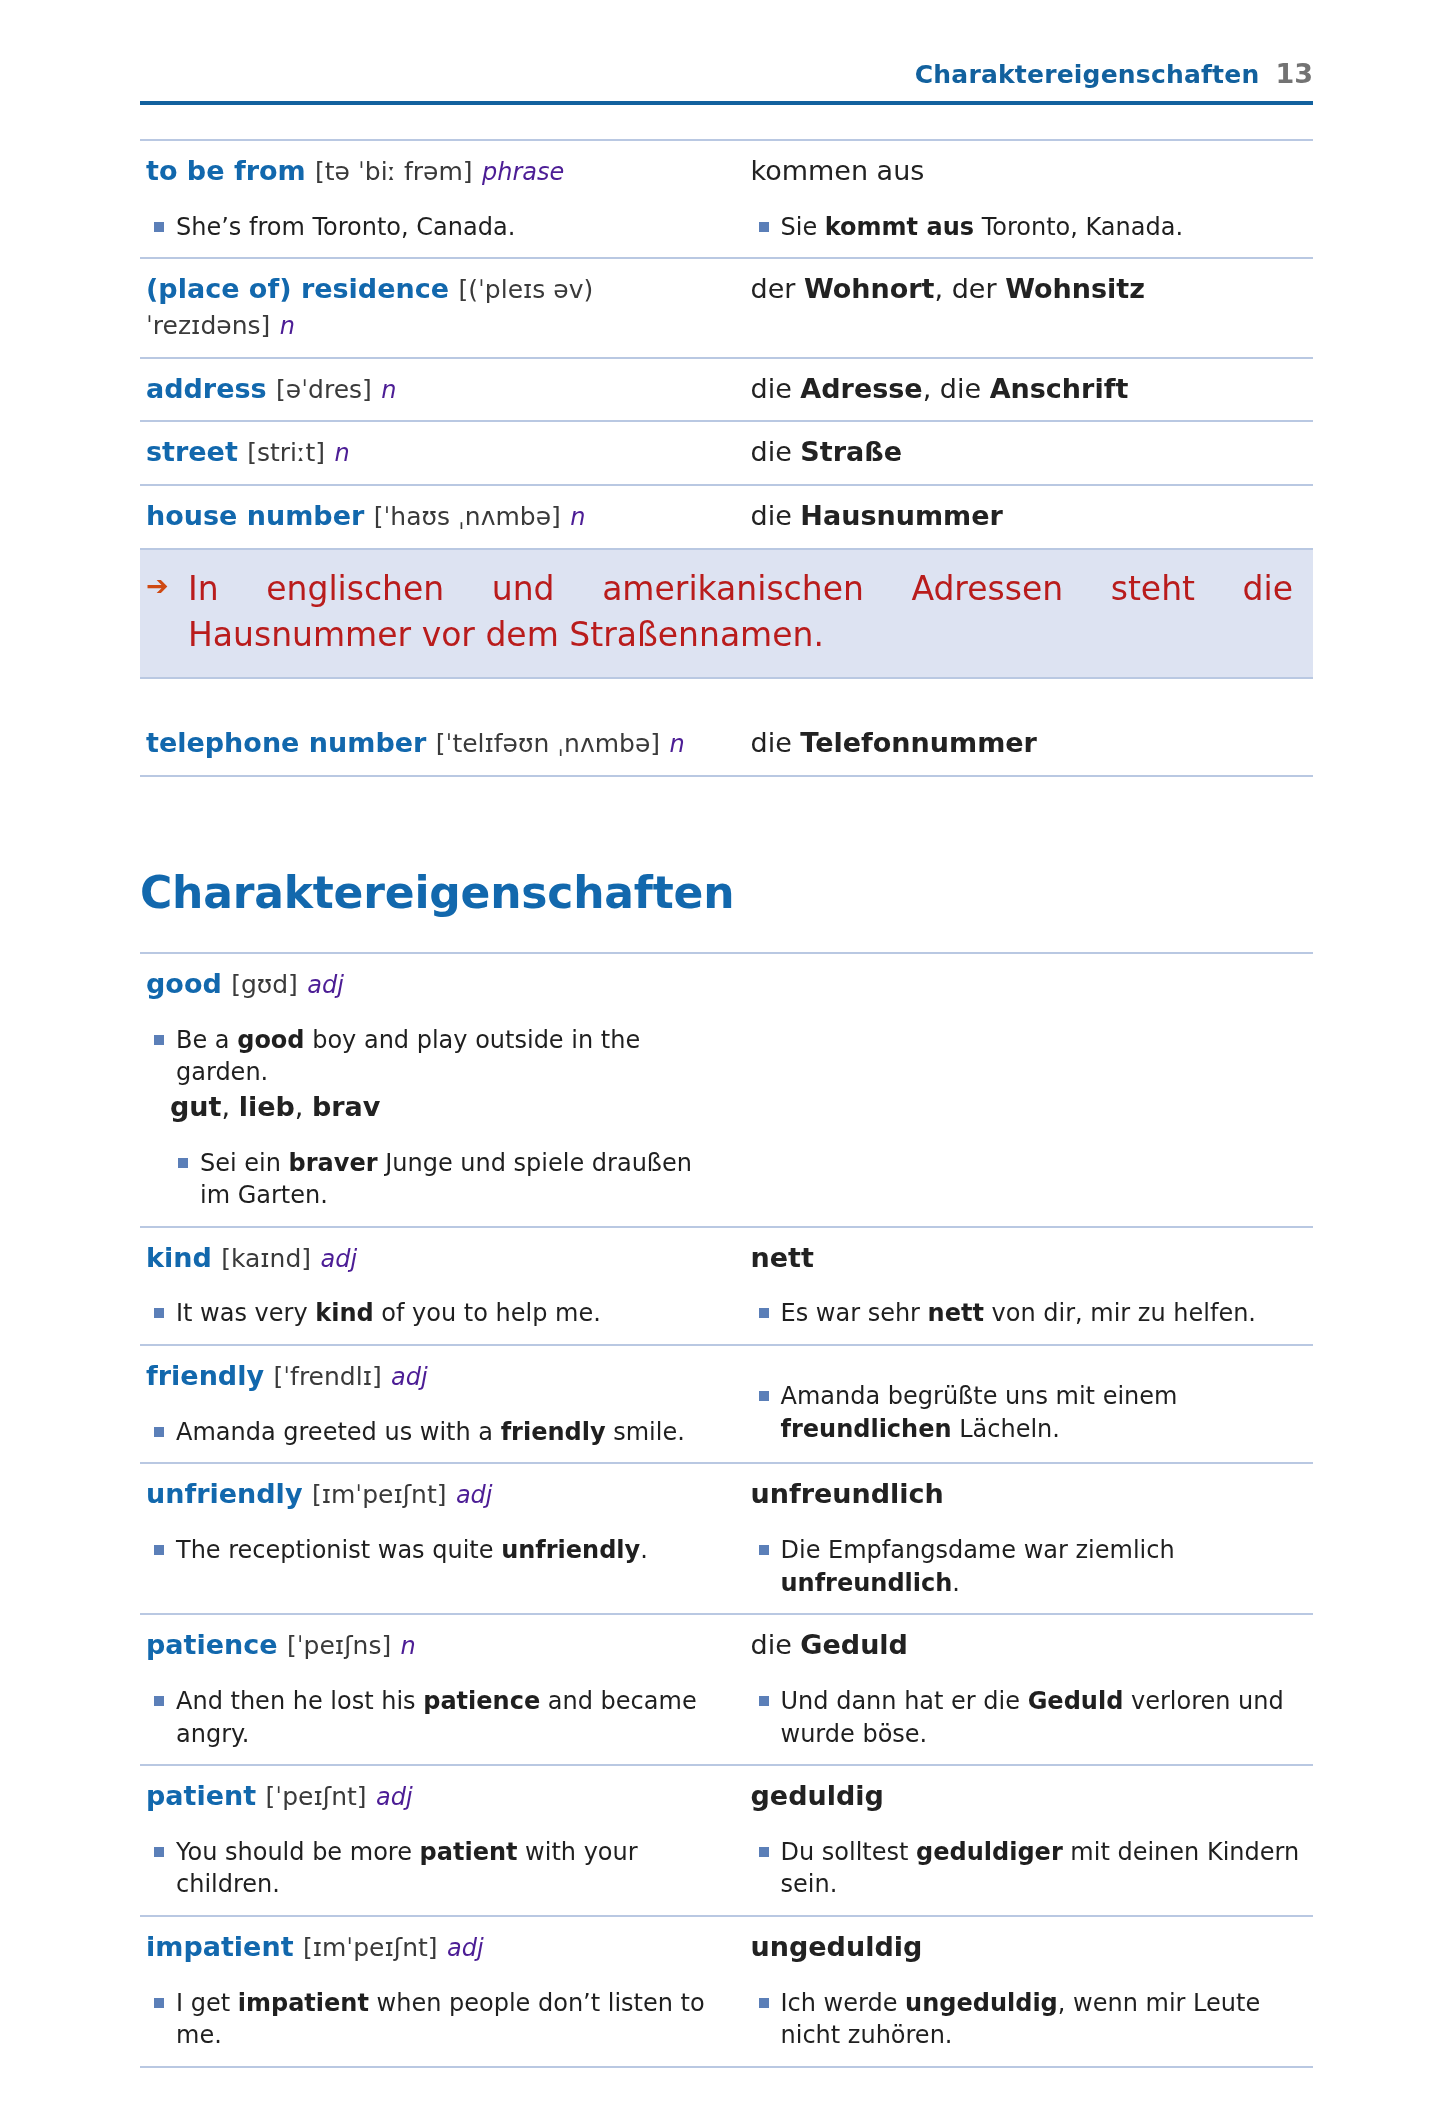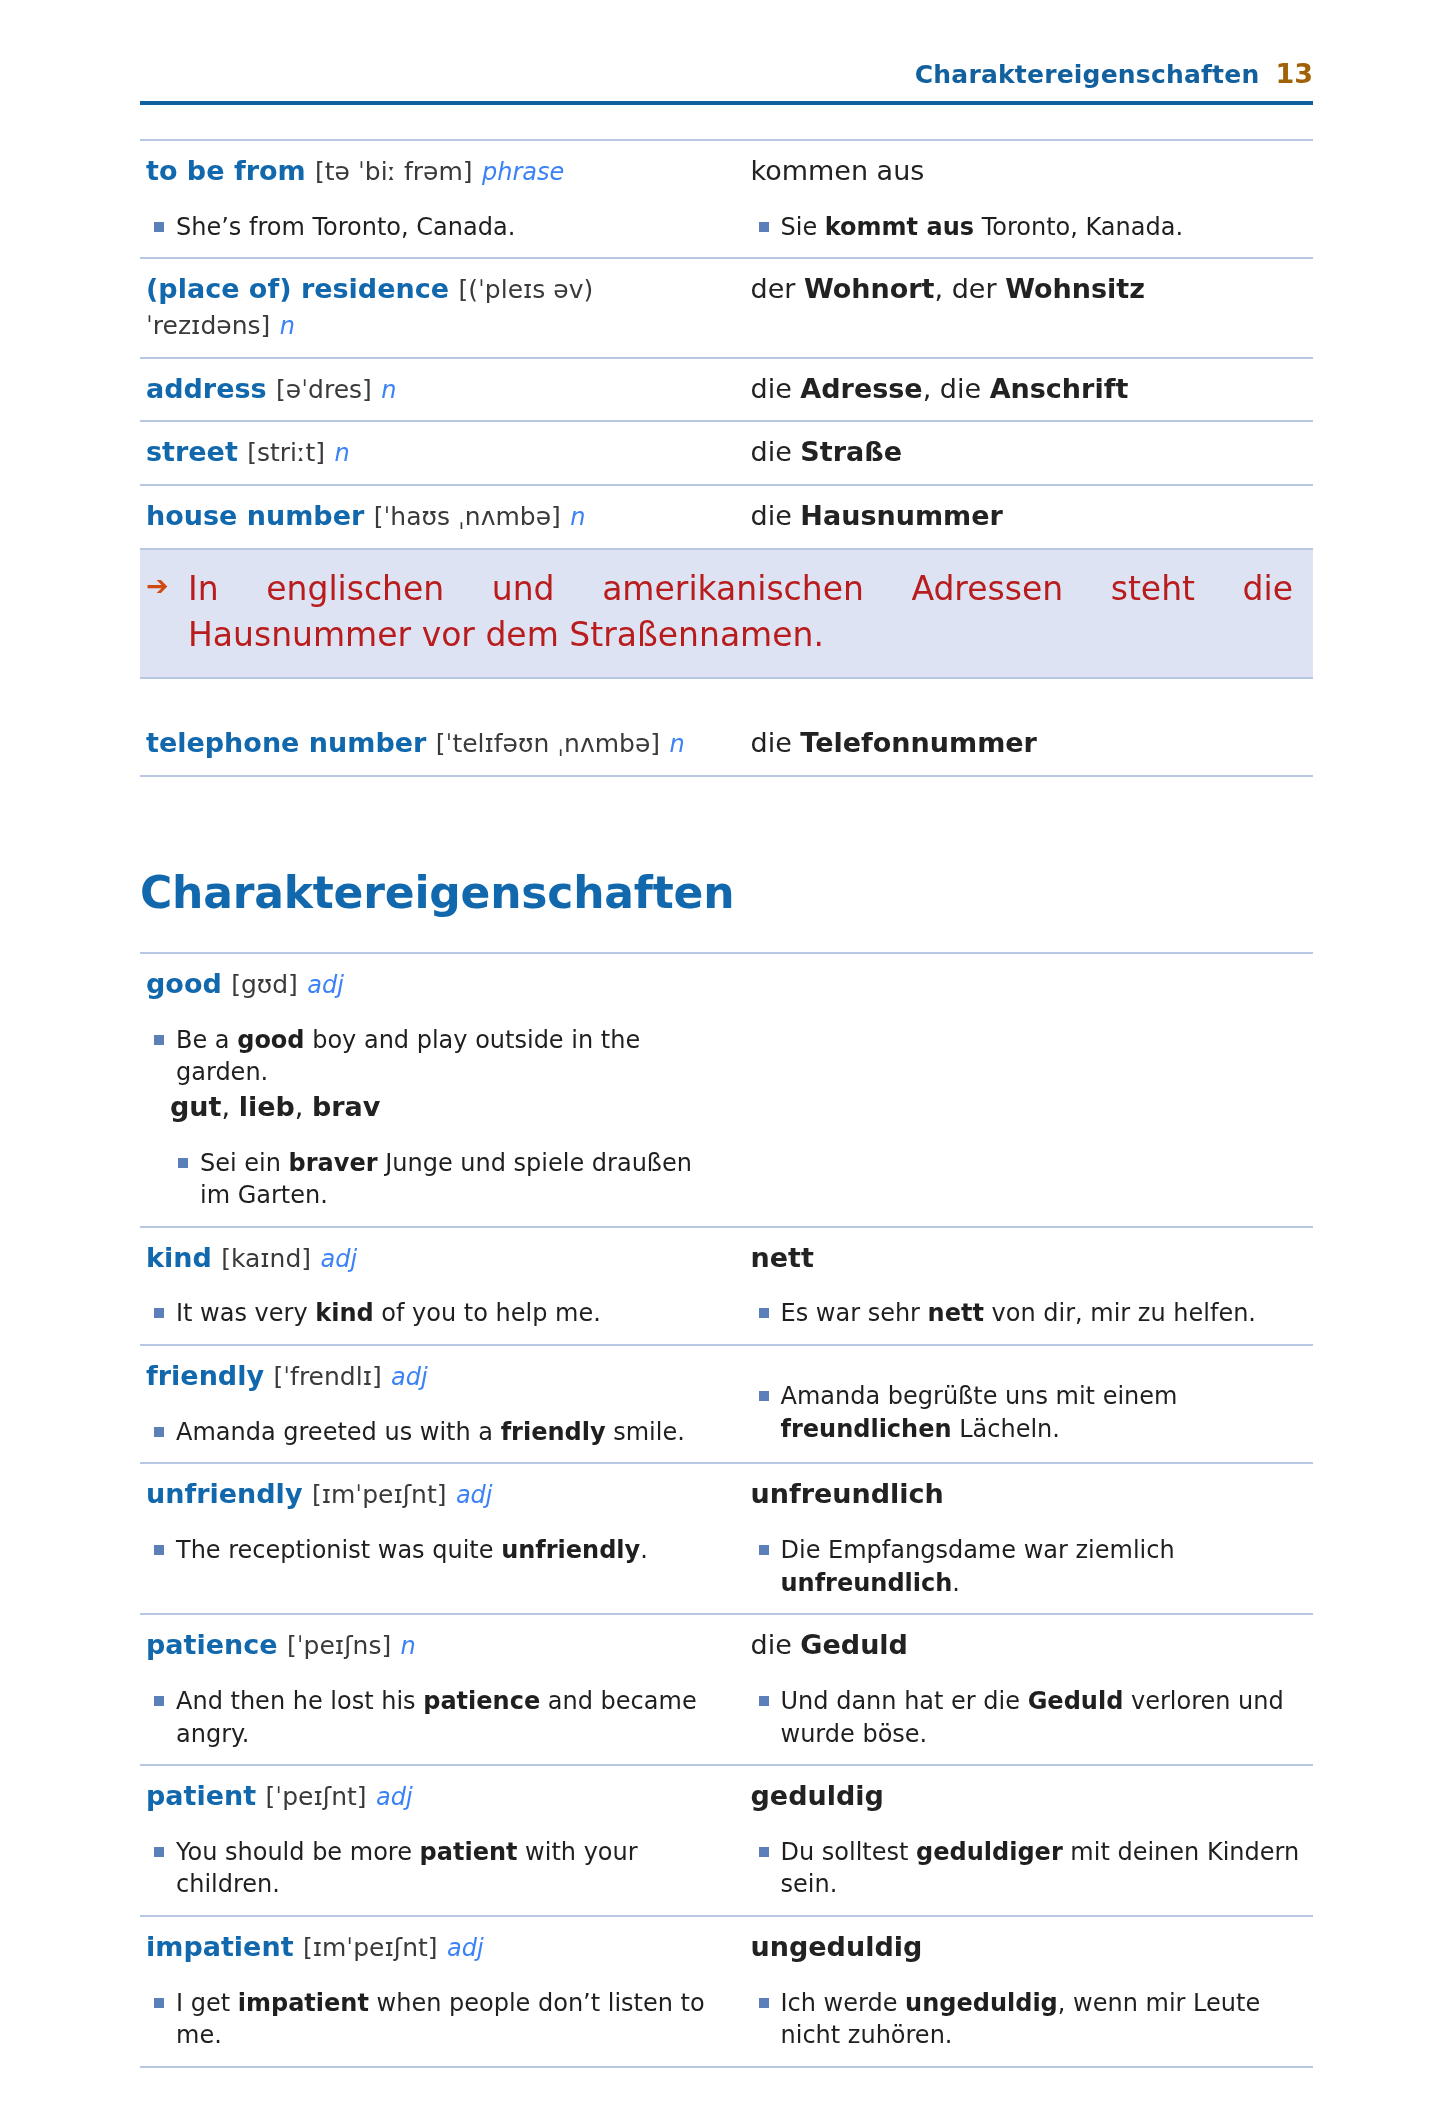--- a/index.html
+++ b/index.html
@@ -31,21 +31,21 @@
   }
   .header-title {
     font-size: 25px;
     font-weight: bold;
     color: #12619e;
     letter-spacing: 0.2px;
   }
   .header-page {
     font-size: 27px;
     font-weight: bold;
-    color: #a16207;
+    color: #737373;
   }
   .header-rule {
     margin-top: 12px;
     height: 4px;
     background: #12619e;
   }
 
   
   .entries {
     margin-top: 34px;
@@ -74,21 +74,21 @@
     line-height: 1.32;
     color: #1268ad;
     font-weight: bold;
   }
   .headword .ipa {
     color: #3a3a3a;
     font-weight: normal;
     font-size: 25px;
   }
   .headword .pos {
-    color: #3b82f6;
+    color: #4c1d95;
     font-weight: normal;
     font-style: italic;
     font-size: 24px;
   }
   .translation {
     font-size: 27px;
     line-height: 1.32;
     color: #222;
   }
   .translation b {

